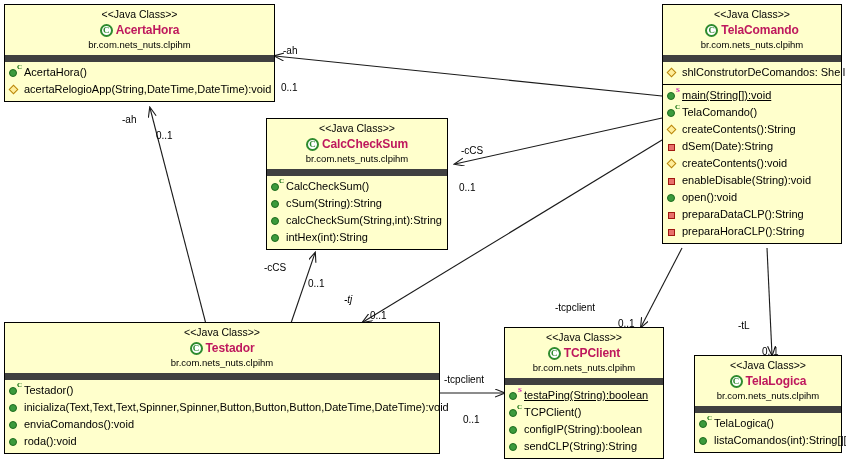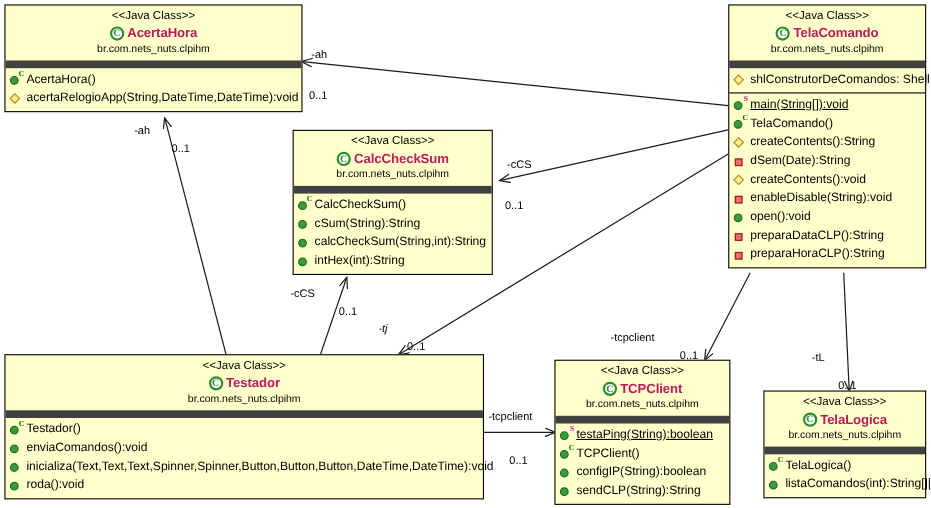--- a/index.html
+++ b/index.html
@@ -336,27 +336,27 @@
           <span class="icon-wrap">
             <span class="ico-circle-green"></span>
             <span class="badge c">C</span>
           </span>
           <span class="mtext">Testador()</span>
         </div>
         <div class="member">
           <span class="icon-wrap">
             <span class="ico-circle-green"></span>
           </span>
+          <span class="mtext">inicializa(Text,Text,Text,Spinner,Spinner,Button,Button,Button,DateTime,DateTime):void</span>
+        </div>
+        <div class="member">
+          <span class="icon-wrap">
+            <span class="ico-circle-green"></span>
+          </span>
           <span class="mtext">enviaComandos():void</span>
-        </div>
-        <div class="member">
-          <span class="icon-wrap">
-            <span class="ico-circle-green"></span>
-          </span>
-          <span class="mtext">inicializa(Text,Text,Text,Spinner,Spinner,Button,Button,Button,DateTime,DateTime):void</span>
         </div>
         <div class="member">
           <span class="icon-wrap">
             <span class="ico-circle-green"></span>
           </span>
           <span class="mtext">roda():void</span>
         </div>
       </div>
   </div>
 

